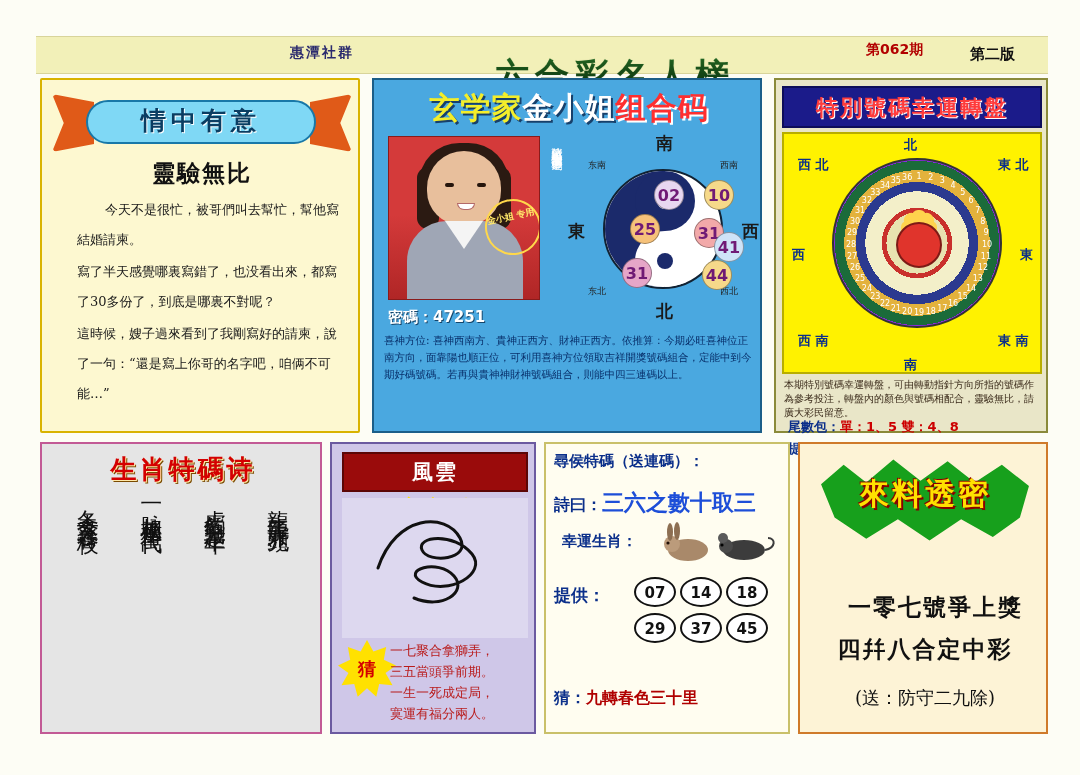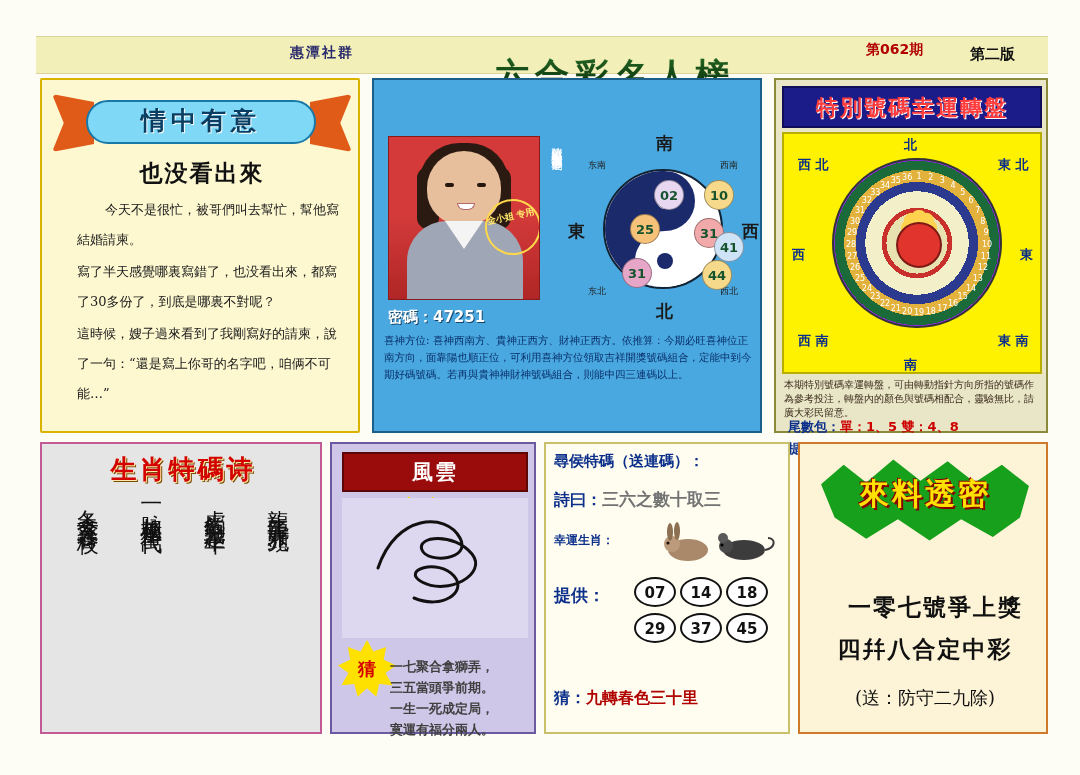--- a/index.html
+++ b/index.html
@@ -206,21 +206,21 @@
     border-radius:50%; background:#1b2a6b;
   }
   #bagua .yy .d2 {
     position:absolute; left:30px; top:60px; width:60px; height:60px;
     border-radius:50%; background:#ffffff;
   }
   #bagua .yy .dot1 { position:absolute; left:52px; top:22px; width:16px; height:16px; border-radius:50%; background:#fff;}
   #bagua .yy .dot2 { position:absolute; left:52px; top:82px; width:16px; height:16px; border-radius:50%; background:#1b2a6b;}
   .ball {
     position:absolute; width:30px; height:30px; border-radius:50%;
-    color:#14532d; font-size:13px; font-weight:bold;
+    color:#701a75; font-size:16px; font-weight:bold;
     text-align:center; line-height:30px;
     border:1px solid rgba(0,0,0,.35);
     font-family:"DejaVu Sans","Liberation Sans",sans-serif;
   }
 
   
   #p3 {
     left:774px; top:78px; width:274px; height:355px;
     background:#e9e6c8;
     border:2px solid #8a8a3a;
@@ -332,39 +332,39 @@
   #p5 .burst {
     position:absolute; left:6px; top:196px; width:58px; height:58px;
     background:#ffe100;
     clip-path:polygon(50% 0,61% 20%,83% 12%,79% 34%,100% 44%,82% 57%,94% 78%,71% 76%,66% 98%,50% 83%,34% 98%,28% 76%,6% 78%,18% 57%,0 44%,21% 34%,17% 12%,39% 20%);
   }
   #p5 .burst span {
     display:block; text-align:center; line-height:58px; font-size:18px; font-weight:bold; color:#d40000;
     font-family:"DejaVu Serif","Liberation Serif",serif;
   }
   #p5 .lines {
-    position:absolute; left:58px; top:212px; width:142px;
-    font-size:13px; line-height:21px; color:#404040; font-weight:bold;
+    position:absolute; left:58px; top:196px; width:142px;
+    font-size:13px; line-height:21px; color:#b91c1c; font-weight:normal;
     font-family:"DejaVu Serif","Liberation Serif",serif;
   }
 
   
   #p6 {
     left:544px; top:442px; width:246px; height:292px;
     background:#fffdf0;
     border:2px solid #c9c06a;
   }
   #p6 .h {
     position:absolute; left:8px; top:8px; width:230px;
     font-size:15px; font-weight:bold; color:#0b2f8a;
     font-family:"DejaVu Serif","Liberation Serif",serif;
   }
   #p6 .r1 { position:absolute; left:8px; top:44px; font-size:16px; font-weight:bold; color:#0b2f8a;}
-  #p6 .r1 .v { color:#737373; font-size:17px; }
-  #p6 .r2 { position:absolute; left:8px; top:88px; font-size:12px; font-weight:bold; color:#0b2f8a;}
+  #p6 .r1 .v { color:#1d4ed8; font-size:22px; }
+  #p6 .r2 { position:absolute; left:16px; top:88px; font-size:15px; font-weight:bold; color:#0b2f8a;}
   #p6 .animals { position:absolute; left:110px; top:76px; width:124px; height:44px;}
   #p6 .r3 { position:absolute; left:8px; top:140px; font-size:17px; font-weight:bold; color:#0b2f8a;}
   #p6 .nums { position:absolute; left:86px; top:130px; width:150px;}
   #p6 .nums .n {
     display:inline-block; width:42px; height:30px; line-height:28px; text-align:center;
     border:2px solid #111; border-radius:50%; font-size:15px; font-weight:bold; color:#111;
     margin:3px 2px; background:#fff;
   }
   #p6 .r4 { position:absolute; left:8px; top:244px; font-size:16px; font-weight:bold; color:#0b2f8a;}
   #p6 .r4 .v { color:#b00000; }
@@ -409,29 +409,32 @@
   <div class="brand">惠潭社群</div>
   <div class="main-title">六合彩名人榜</div>
   <div class="issue">第062期</div>
   <div class="edition">第二版</div>
 
   <div class="panel" id="p1">
     <div class="ribbon-tail-l"></div>
     <div class="ribbon-tail-r"></div>
     <div class="ribbon"></div>
     <div class="ribbon-label">情中有意</div>
-    <div class="story-title">也没看出來</div>
+    <div class="story-title">靈驗無比</div>
     <div class="story-body">
       <p class="indent">今天不是很忙，被哥們叫去幫忙，幫他寫結婚請柬。</p>
       <p>寫了半天感覺哪裏寫錯了，也没看出來，都寫了30多份了，到底是哪裏不對呢？</p>
       <p>這時候，嫂子過來看到了我剛寫好的請柬，說了一句：“還是寫上你哥的名字吧，咱俩不可能…”</p>
     </div>
   </div>
 
   <div class="panel" id="p2">
+    <div class="p2title">
+      <span class="a">玄学家</span><span class="b">金小姐</span><span class="c">组合码</span>
+    </div>
 
     <div class="photo">
       <div class="hair"></div>
       <div class="hair2"></div>
       <div class="hair3"></div>
       <div class="face"></div>
       <div class="eye l"></div>
       <div class="eye r"></div>
       <div class="mouth"></div>
       <div class="body"></div>

